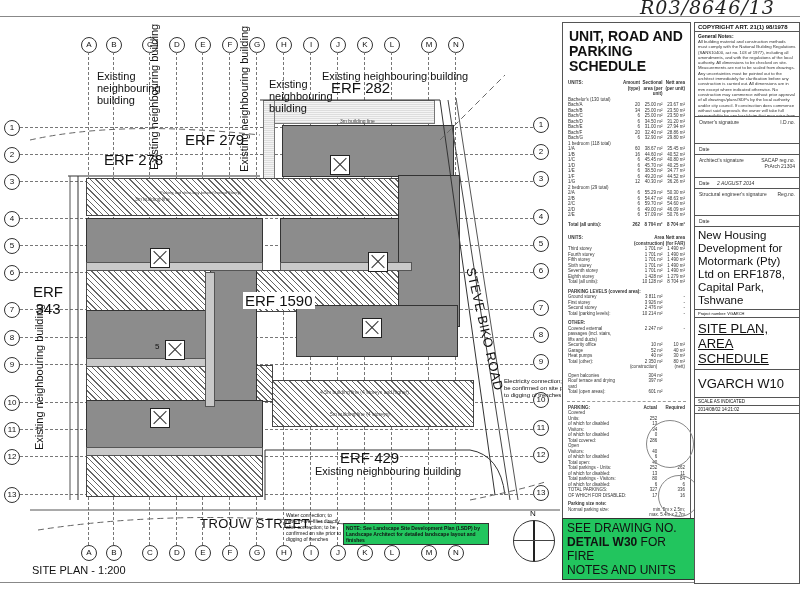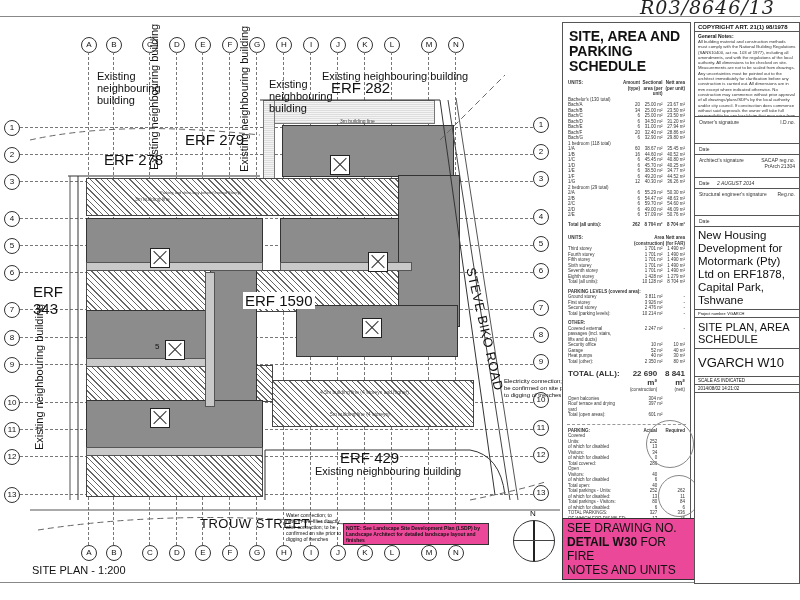--- a/index.html
+++ b/index.html
@@ -12,36 +12,36 @@
   .gl-v{position:absolute;width:0;border-left:1px dashed #777;}
   .gl-h{position:absolute;height:0;border-top:1px dashed #777;}
   .bld{position:absolute;background:#8c8c8c;border:1px solid #333;}
   .hatch{position:absolute;background:repeating-linear-gradient(45deg,#fff 0 3px,#666 3px 4px);border:1px solid #444;}
   .speckle{position:absolute;background:repeating-linear-gradient(0deg,#ddd 0 1px,#f4f4f4 1px 2px),#eee;border:1px solid #777;}
   .lightband{position:absolute;background:#c9c9c9;border:1px solid #555;}
   .core{position:absolute;width:18px;height:18px;background:#fff;border:1px solid #222;}
   .core::before,.core::after{content:"";position:absolute;left:0;top:8px;width:18px;height:1px;background:#333;transform:rotate(45deg);}
   .core::after{transform:rotate(-45deg);}
   .lbl{position:absolute;font-size:11px;line-height:12px;}
-  .lbl-big{position:absolute;font-size:15px;}
+  .lbl-big{position:absolute;font-size:15px;text-align:center;}
   .lbl-road{position:absolute;font-size:13px;font-weight:normal;letter-spacing:.5px;}
   .vert{transform:rotate(-90deg);transform-origin:left top;white-space:nowrap;}
   .tiny{position:absolute;font-size:4px;color:#444;white-space:nowrap;}
   .panel{position:absolute;border:1px solid #555;background:#fff;}
   .sched-title{font-size:14px;font-weight:bold;line-height:15px;margin:6px 0 6px 6px;}
   .sched-row{display:flex;font-size:4.5px;line-height:5.5px;padding:0 5px;color:#333;}
   .sched-row span{flex:1;}
   .sched-row span:nth-child(1){flex:2.2;}
   .sched-row span:not(:first-child){text-align:right;}
   .sched-bold{font-weight:bold;}
   .total-all{font-size:8px;font-weight:bold;}
   .tb-cell{border-bottom:1px solid #555;padding:2px 4px;}
   .tb-small{font-size:5px;color:#333;}
   .stamp{position:absolute;border:1px solid #888;border-radius:50%;}
-  .note-box{position:absolute;border:1px solid #333;background:#ec4899;}
+  .note-box{position:absolute;border:1px solid #333;background:#22c55e;}
   .north{position:absolute;width:40px;height:40px;border:1px solid #333;border-radius:50%;}
 </style>
 </head>
 <body>
 
 <div class="abs sheet-top"></div>
 <div class="abs sheet-bot"></div>
 <div class="abs ref-no">R03/8646/13</div>
 
 <div class="abs" style="left:0;top:0;width:560px;height:600px;">
@@ -234,21 +234,21 @@
     <div style="position:absolute;left:19px;top:0;width:2px;height:40px;background:#222;"></div>
     <div style="position:absolute;left:0;top:19px;width:40px;height:1px;background:#444;"></div>
   </div>
   <div class="abs" style="left:530px;top:509px;font-size:8px;">N</div>
 
   <div class="abs" style="left:32px;top:564px;font-size:11px;">SITE PLAN - 1:200</div>
 </div>
 
 <div class="panel" style="left:562px;top:22px;width:127px;height:520px;overflow:hidden;">
   <div class="sched-title">
-    <div>SITE, AREA AND</div>
+    <div>UNIT, ROAD AND</div>
     <div>PARKING SCHEDULE</div>
   </div>
 
   <div class="sched-row sched-bold">
     <span>UNITS:</span>
     <span>Amount (type)</span>
     <span>Sectional area (per unit)</span>
     <span>Nett area (per unit)</span>
   </div>
   <div class="sched-row">
@@ -497,25 +497,20 @@
         <span>30 m²</span>
       </div>
       <div class="sched-row">
         <span>Total (other):</span>
         <span></span>
         <span>2 350 m²</span>
         <span>80 m²</span>
       </div>
     </div>
 
-  <div class="sched-row total-all" style="margin-top:5px;line-height:9px;">
-    <span>TOTAL (ALL):</span>
-    <span>22 690 m²</span>
-    <span>8 841 m²</span>
-  </div>
   <div class="sched-row">
     <span></span>
     <span>(construction)</span>
     <span>(nett)</span>
   </div>
   <div id="open-rows" style="margin-top:3px;">
       <div class="sched-row">
         <span>Open balconies</span>
         <span></span>
         <span>304 m²</span>
@@ -673,18 +668,18 @@
   </div>
   <div class="tb-cell tb-small" style="height:22px;display:flex;justify-content:space-between;">
     <span>Structural engineer's signature</span>
     <span>Reg.no.</span>
   </div>
   <div class="tb-cell tb-small"><span>Date</span></div>
   <div class="tb-cell" style="padding:2px 3px;">
     <div style="font-size:11.5px;line-height:13px;">New Housing Development for Motormark (Pty) Ltd on ERF1878, Capital Park, Tshwane</div>
   </div>
   <div class="tb-cell" style="font-size:4px;padding:1px 3px;">Project number: VGARCH</div>
-  <div class="tb-cell" style="font-size:11px;padding:3px;">SITE PLAN, AREA SCHEDULE</div>
+  <div class="tb-cell" style="font-size:13px;padding:3px;text-decoration:underline;">SITE PLAN, AREA SCHEDULE</div>
   <div class="tb-cell" style="font-size:13px;padding:6px 3px;">VGARCH W10</div>
   <div class="tb-cell" style="font-size:4.5px;padding:1px 3px;">SCALE AS INDICATED</div>
   <div class="tb-cell" style="font-size:4.5px;padding:1px 3px;">2014/08/02 14:21:02</div>
 
 </div>
 
 </body></html>

